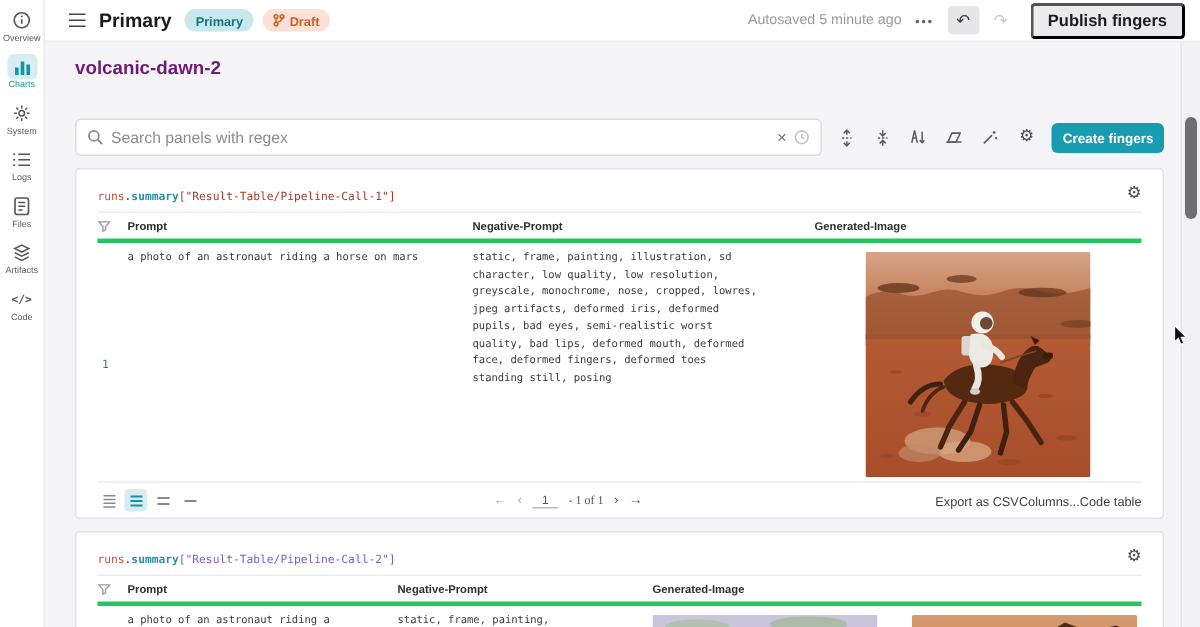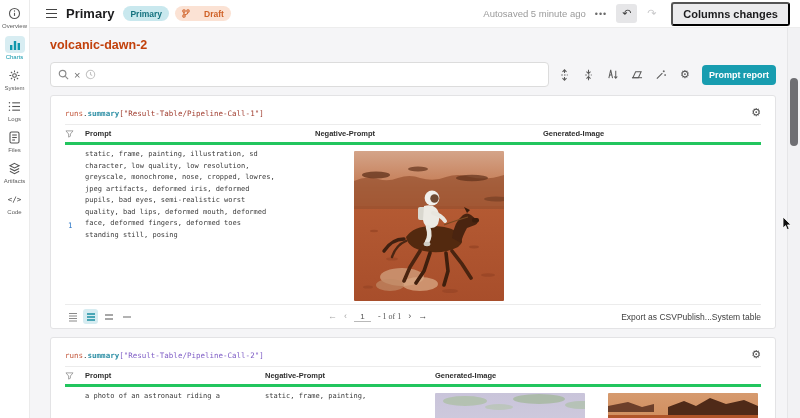--- a/index.html
+++ b/index.html
@@ -23,35 +23,35 @@
   .right { flex:1; display:flex; flex-direction:column; min-width:0; }
 
   .topbar { height:28px; background:#fff; border-bottom:1px solid #ededed;
             display:flex; align-items:center; padding:0 10px; flex-shrink:0; }
   .hamburger { display:flex; flex-direction:column; gap:2.5px; margin:0 9px 0 6px; cursor:pointer; }
   .hamburger i { display:block; width:11px; height:1.5px; background:#444; }
   .app-title { font-size:13px; font-weight:bold; color:#1b1b1d; margin-right:9px; }
   .badge { height:15px; border-radius:8px; font-size:8.5px; font-weight:bold;
            display:inline-flex; align-items:center; padding:0 7px; margin-right:6px; }
   .badge-primary { background:#c9e8ee; color:#15727f; }
-  .badge-draft { background:#fbe2d4; color:#cf6127; gap:14px; }
+  .badge-draft { background:#fbe2d4; color:#cf6127; gap:3px; }
   .tspacer { flex:1; }
   .autosaved { font-size:9.5px; color:#9a9a9a; margin-right:9px; }
   .more-btn { font-size:9px; color:#6a6a6a; letter-spacing:1px; margin-right:9px; cursor:pointer; }
   .undo-btn,.redo-btn { width:21px; height:19px; border-radius:3px; display:flex;
            align-items:center; justify-content:center; font-size:11px; cursor:pointer; }
   .undo-btn { background:#e6e6e8; color:#3c3c3c; margin-right:4px; }
   .redo-btn { background:transparent; color:#c9c9cb; margin-right:9px; }
   .publish-btn { background:#ebebed; border-radius:3px; font-size:11px; font-weight:bold;
            color:#1b1b1d; padding:4px 10px; cursor:pointer; white-space:nowrap; }
 
   .content { flex:1; background:#f5f5f7; padding:8px 24px 0 20px; position:relative;
              overflow:hidden; }
 
-  .run-name { font-size:12.5px; font-weight:bold; color:#c2410c; margin:2px 0 10px; }
+  .run-name { font-size:12.5px; font-weight:bold; color:#701a75; margin:2px 0 27px; }
 
   .search-row { display:flex; align-items:center; margin-bottom:8px; }
   .search-box { width:523px; height:25px; background:#fff; border:1px solid #dcdcdc;
                 border-radius:4px; display:flex; align-items:center; padding:0 7px; }
   .search-box input { flex:1; border:none; outline:none; font-size:10.5px; color:#333;
                 background:transparent; font-family:"Liberation Sans",sans-serif; }
   .search-box input::placeholder { color:#8c8c8c; }
   .clear-x { color:#6f6f6f; font-size:11px; padding:0 5px; cursor:pointer; }
   .icon-btn { width:20px; height:20px; display:flex; align-items:center; justify-content:center;
               color:#5a5a5a; cursor:pointer; }
@@ -210,33 +210,34 @@
             <circle cx="6" cy="2" r="1.2"></circle>
           <path d="M2 3.2v2.6M6 3.2c0 2-2 2.3-3 2.6"></path>
         </svg>
         <span>Draft</span>
       </span>
       <span class="tspacer"></span>
       <span class="autosaved">Autosaved 5 minute ago</span>
       <span class="more-btn">•••</span>
       <span class="undo-btn">↶</span>
       <span class="redo-btn">↷</span>
-      <button class="publish-btn">Columns changes</button>
+      <button class="publish-btn">Publish fingers</button>
     </header>
 
     <main class="content">
 
       <div class="run-name">volcanic-dawn-2</div>
 
       <div class="search-row">
         <div class="search-box">
           <svg width="11" height="11" viewBox="0 0 12 12" fill="none" stroke="#8a8a8a" stroke-width="1.3">
             <circle cx="5" cy="5" r="3.6"></circle>
               <line x1="8" y1="8" x2="11" y2="11"></line>
           </svg>
+          <input type="text" value="" style="padding-left: 5px;" placeholder="Search panels with regex">
           <span class="clear-x">×</span>
           <svg width="11" height="11" viewBox="0 0 12 12" fill="none" stroke="#c4c4c4" stroke-width="1.2">
             <circle cx="6" cy="6" r="4.6"></circle>
               <path d="M6 3.4V6l1.8 1.2"></path>
           </svg>
         </div>
 
         <div class="tool-icons">
           <span class="icon-btn">
             <svg width="11" height="12" viewBox="0 0 12 13" fill="none" stroke="currentColor" stroke-width="1.1">
@@ -264,21 +265,21 @@
           </span>
           <span class="icon-btn">
             <svg width="12" height="11" viewBox="0 0 13 12" fill="none" stroke="currentColor" stroke-width="1.2">
               <line x1="2" y1="10.5" x2="8" y2="4.5"></line>
               <path d="M9.5 1.5v2M8.5 2.5h2M11 5.8v1.6M10.2 6.6h1.6" stroke-width="1"></path>
             </svg>
           </span>
           <span class="icon-btn gear-glyph">⚙</span>
         </div>
 
-        <button class="create-report">Prompt report</button>
+        <button class="create-report">Create fingers</button>
       </div>
 
 
       <div class="card">
         <div class="card-head">
           <span class="expr"><span class="e-obj">runs</span><span>.</span><span class="e-meth">summary</span><span class="e-key1">["Result-Table/Pipeline-Call-1"]</span></span>
           <span class="card-gear gear-glyph">⚙</span>
         </div>
 
         <div class="tbl-head cols-3">
@@ -287,20 +288,21 @@
               <path d="M1 1h8L6 4.5V7L4 8V4.5z"></path>
             </svg>
           </span>
           <span>Prompt</span>
           <span>Negative-Prompt</span>
           <span>Generated-Image</span>
         </div>
 
         <div class="tbl-row cols-3 row-1">
           <span class="row-index">1</span>
+          <div class="cell-mono">a photo of an astronaut riding a horse on mars</div>
           <div class="cell-mono neg-text">static, frame, painting, illustration, sd character, low quality, low resolution, greyscale, monochrome, nose, cropped, lowres, jpeg artifacts, deformed iris, deformed pupils, bad eyes, semi-realistic worst quality, bad lips, deformed mouth, deformed face, deformed fingers, deformed toes standing still, posing</div>
           <div class="img-cell-center">
 
             <svg class="thumb" viewBox="0 0 150 150" style="margin-top:2px;">
               <defs>
                 <linearGradient id="sky1" x1="0" y1="0" x2="0" y2="1">
                   <stop offset="0" stop-color="#d4a489"></stop>
                     <stop offset=".6" stop-color="#c47a52"></stop>
                     <stop offset="1" stop-color="#bc653c"></stop>
                 </linearGradient>
@@ -376,22 +378,22 @@
           <div class="foot-center">
             <span class="pg pg-dim">←</span>
             <span class="pg pg-dim">‹</span>
             <span class="page-box">1</span>
             <span class="page-label">- 1 of 1</span>
             <span class="pg pg-dark">›</span>
             <span class="pg pg-dark">→</span>
           </div>
           <div class="foot-links">
             <span class="foot-link">Export as CSV</span>
-            <span class="foot-link">Publish...</span>
-            <span class="foot-link">System table</span>
+            <span class="foot-link">Columns...</span>
+            <span class="foot-link">Code table</span>
           </div>
         </div>
       </div>
 
       <div class="card">
         <div class="card-head">
           <span class="expr"><span class="e-obj">runs</span><span>.</span><span class="e-meth">summary</span><span class="e-key2">["Result-Table/Pipeline-Call-2"]</span></span>
           <span class="card-gear gear-glyph">⚙</span>
         </div>
 

